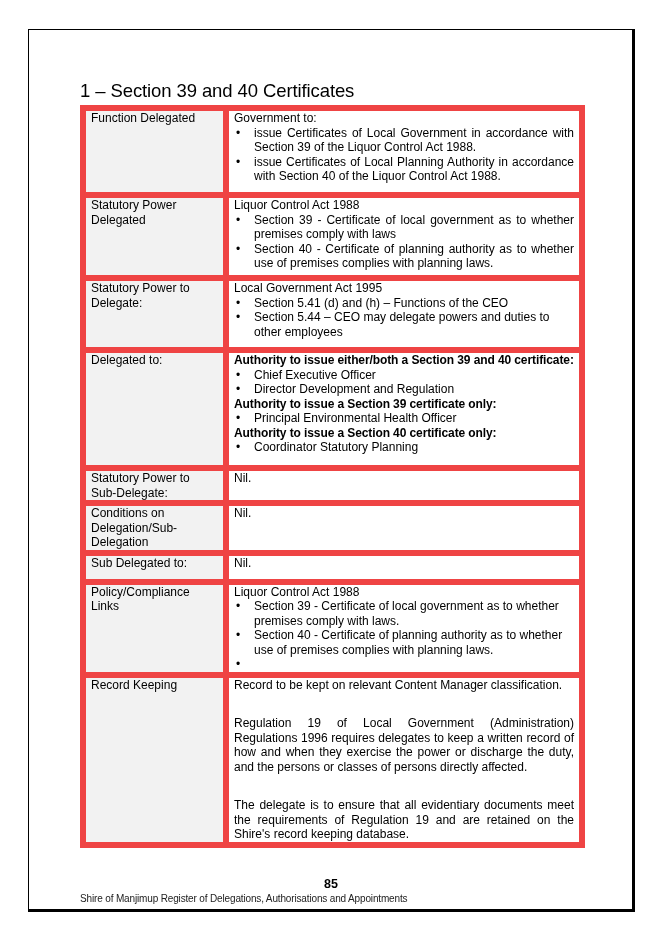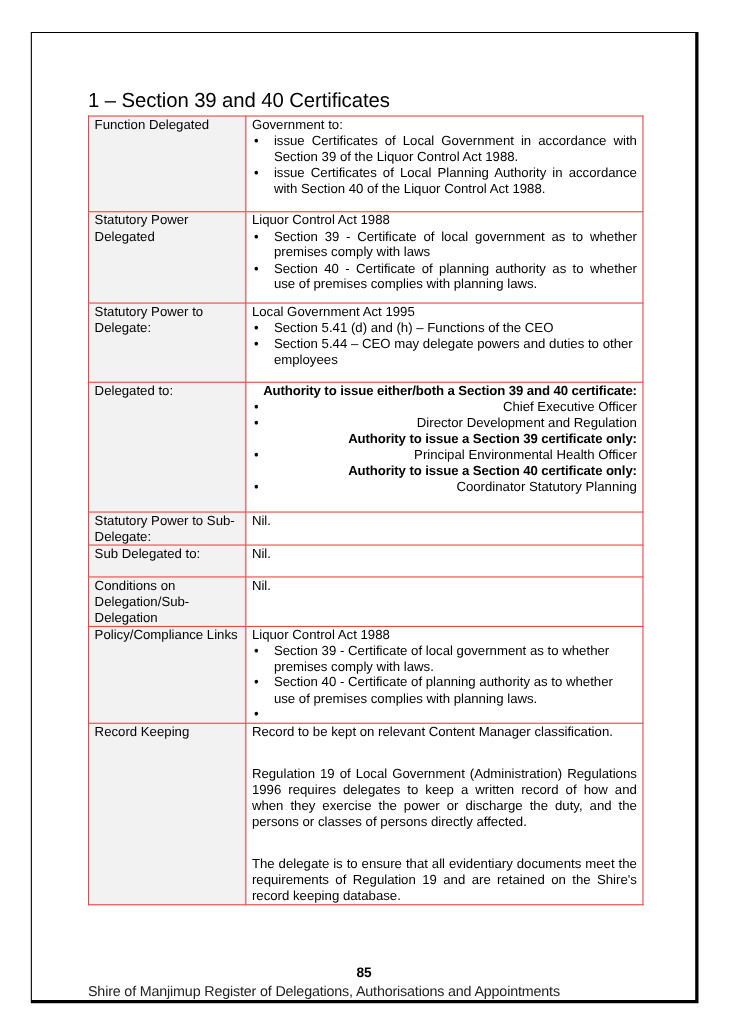--- a/index.html
+++ b/index.html
@@ -40,21 +40,21 @@
   table.deleg {
     position: absolute;
     left: 80px;
     top: 105px;
     width: 505px;
     border-collapse: collapse;
     font-size: 12px;
     line-height: 14.5px;
   }
   table.deleg td {
-    border: 1px solid #ef4444;
+    border: 6px solid #ef4444;
     vertical-align: top;
     padding: 0 5px 0 5px;
     box-sizing: border-box;
   }
   td.label {
     width: 143px;
     background: #f2f2f2;
   }
   td.value {
     text-align: justify;
@@ -82,21 +82,21 @@
     left: 324px;
     top: 877px;
     font-size: 12.5px;
     font-weight: bold;
     text-align: right;
   }
   .footer-text {
     position: absolute;
     left: 80px;
     top: 893px;
-    font-size: 13px;
+    font-size: 10px;
     letter-spacing: -0.15px;
     color: #222;
     text-align: center;
   }
 </style>
 </head>
 <body>
 
 <div class="page"></div>
 
@@ -139,21 +139,21 @@
       <div class="it">Local Government Act 1995</div>
       <ul class="bl">
         <li><span class="bullet">•</span><span>Section 5.41 (d) and (h) – Functions of the CEO</span></li>
         <li><span class="bullet">•</span><span>Section 5.44 – CEO may delegate powers and duties to other employees</span></li>
       </ul>
     </td>
   </tr>
 
   <tr style="height:118px;">
     <td class="label">Delegated to:</td>
-    <td class="value" style="text-align:right;margin-left:21px;">
+    <td class="value" style="text-align:left;margin-left:21px;">
       <div class="bold">Authority to issue either/both a Section 39 and 40 certificate:</div>
       <ul class="bl">
         <li><span class="bullet">•</span><span>Chief Executive Officer</span></li>
         <li><span class="bullet">•</span><span>Director Development and Regulation</span></li>
       </ul>
       <div class="bold">Authority to issue a Section 39 certificate only:</div>
       <ul class="bl">
         <li><span class="bullet">•</span><span>Principal Environmental Health Officer</span></li>
       </ul>
       <div class="bold">Authority to issue a Section 40 certificate only:</div>
@@ -161,27 +161,27 @@
         <li><span class="bullet">•</span><span>Coordinator Statutory Planning</span></li>
       </ul>
     </td>
   </tr>
 
   <tr style="height:29px;">
     <td class="label">Statutory Power to Sub-Delegate:</td>
     <td class="value">Nil.</td>
   </tr>
 
+  <tr style="height:44px;">
+    <td class="label">Conditions on Delegation/Sub-Delegation</td>
+    <td class="value">Nil.</td>
+  </tr>
+
   <tr style="height:29px;">
     <td class="label">Sub Delegated to:</td>
-    <td class="value">Nil.</td>
-  </tr>
-
-  <tr style="height:44px;">
-    <td class="label">Conditions on Delegation/Sub-Delegation</td>
     <td class="value">Nil.</td>
   </tr>
 
   <tr style="height:86px;padding-left:19px;">
     <td class="label">Policy/Compliance Links</td>
     <td class="value" style="text-align:left;">
       <div class="it">Liquor Control Act 1988</div>
       <ul class="bl">
         <li><span class="bullet">•</span><span>Section 39 - Certificate of local government as to whether premises comply with laws.</span></li>
         <li><span class="bullet">•</span><span>Section 40 - Certificate of planning authority as to whether use of premises complies with planning laws.</span></li>

